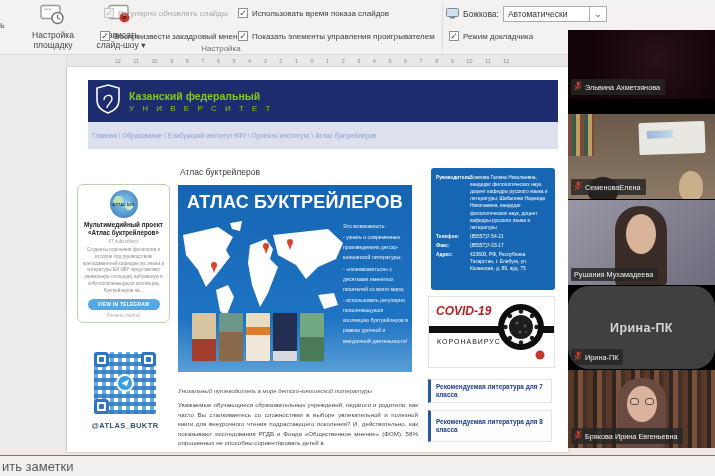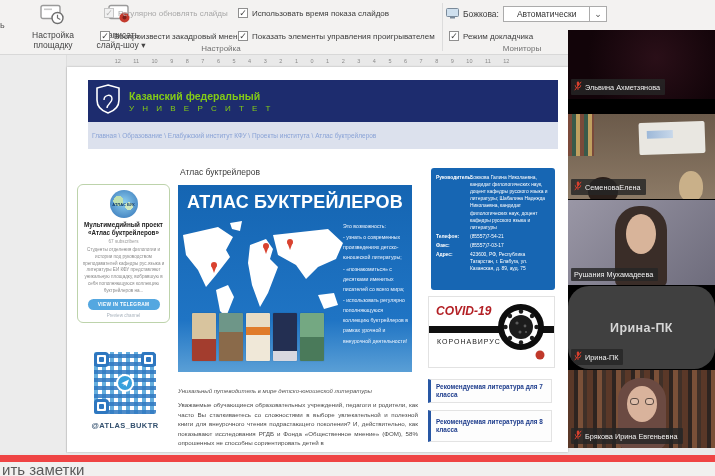--- a/index.html
+++ b/index.html
@@ -23,21 +23,21 @@
   .cb .box { width:10px; height:10px; border:1px solid #8f8f8f; background:#fff;
     font-size:9px; line-height:9px; text-align:center; color:#444; flex:0 0 auto; }
   .cb.disabled { color:#a8a8a8; }
   .cb.disabled .box { background:#f1f1f1; border-color:#c6c6c6; color:#b5b5b5; }
   .grp { position:absolute; top:44px; font-size:8px; color:#707070; text-align:center; }
   .vsep { position:absolute; top:3px; width:1px; height:48px; background:#dcdcdc; }
   .mon-row { position:absolute; left:446px; top:6px; display:flex; align-items:center; gap:4px;
     font-size:8.5px; color:#3c3c3c; }
   .mon-select { display:flex; align-items:stretch; border:1px solid #ababab; background:#fff;
     height:16px; width:104px; font-size:8.5px; color:#333; }
-  .mon-select .val { flex:1; padding:2px 13px; white-space:nowrap; overflow:hidden; }
+  .mon-select .val { flex:1; padding:2px 4px; white-space:nowrap; overflow:hidden; }
   .mon-select .arrow { width:17px; border-left:1px solid #ababab; display:flex;
     align-items:center; justify-content:center; font-size:9px; color:#555; }
   
   .ruler { position:absolute; left:62px; top:57px; width:500px; height:9px;
     font-size:5.5px; color:#8a8a8a; white-space:nowrap; overflow:hidden;
     word-spacing:11px; text-align:center; line-height:9px; }
   .thumb-pane { position:absolute; left:0; top:55px; width:67px; height:398px;
     background:#ececec; border-right:1px solid #dedede; }
   .slide { position:absolute; left:67px; top:67px; width:501px; height:385px;
     background:#fff; box-shadow:0 0 2px rgba(0,0,0,.25); }
@@ -157,22 +157,22 @@
   .glasses i { position:absolute; width:9px; height:7px; border:1px solid #5a4a42;
     border-radius:3px; background:rgba(255,255,255,.15); }
   .glasses i.r { right:0; }
   .vcenter { position:absolute; inset:0; display:flex; align-items:center; justify-content:center;
     color:#d6d6d6; font-size:12.5px; font-weight:bold; letter-spacing:.4px; }
   .vlabel { position:absolute; left:3px; bottom:4px; background:rgba(38,38,38,.82);
     color:#f0f0f0; font-size:7.3px; padding:2px 5px 2px 3px; display:flex; align-items:center;
     gap:3px; border-radius:1px; white-space:nowrap; }
   
   .notes { position:absolute; left:0; top:455px; width:715px; height:21px;
-    background:#f1f0ef; border-top:7px solid #ef4444; display:flex; align-items:center;
-    padding-left:2px; font-size:15px; color:#5a5a5a; z-index:6; }
+    background:#f1f0ef; border-top:1px solid #ef4444; display:flex; align-items:center;
+    padding-left:2px; font-size:13px; color:#5a5a5a; z-index:6; }
 </style>
 </head>
 <body>
 
 <div class="stage">
 
   <div class="ribbon">
     <span class="left-frag">ь</span>
 
     <div class="big-btn btn-rehearse">
@@ -230,21 +230,20 @@
       <span>Божкова:</span>
       <span class="mon-select">
         <span class="val">Автоматически</span>
         <span class="arrow">⌄</span>
       </span>
     </div>
     <div class="cb" style="left:449px; top:31px;">
       <span class="box">✓</span>
       <span>Режим докладчика</span>
     </div>
-    <div class="grp" style="left:442px; width:160px;">Мониторы</div>
   </div>
 
   <div class="ruler">12 11 10 9 8 7 6 5 4 3 2 1 0 1 2 3 4 5 6 7 8 9 10 11 12</div>
   <div class="thumb-pane"></div>
 
   <div class="slide">
 
     <div class="site-header">
       <span>
         <svg width="26" height="30" viewBox="0 0 26 30">

